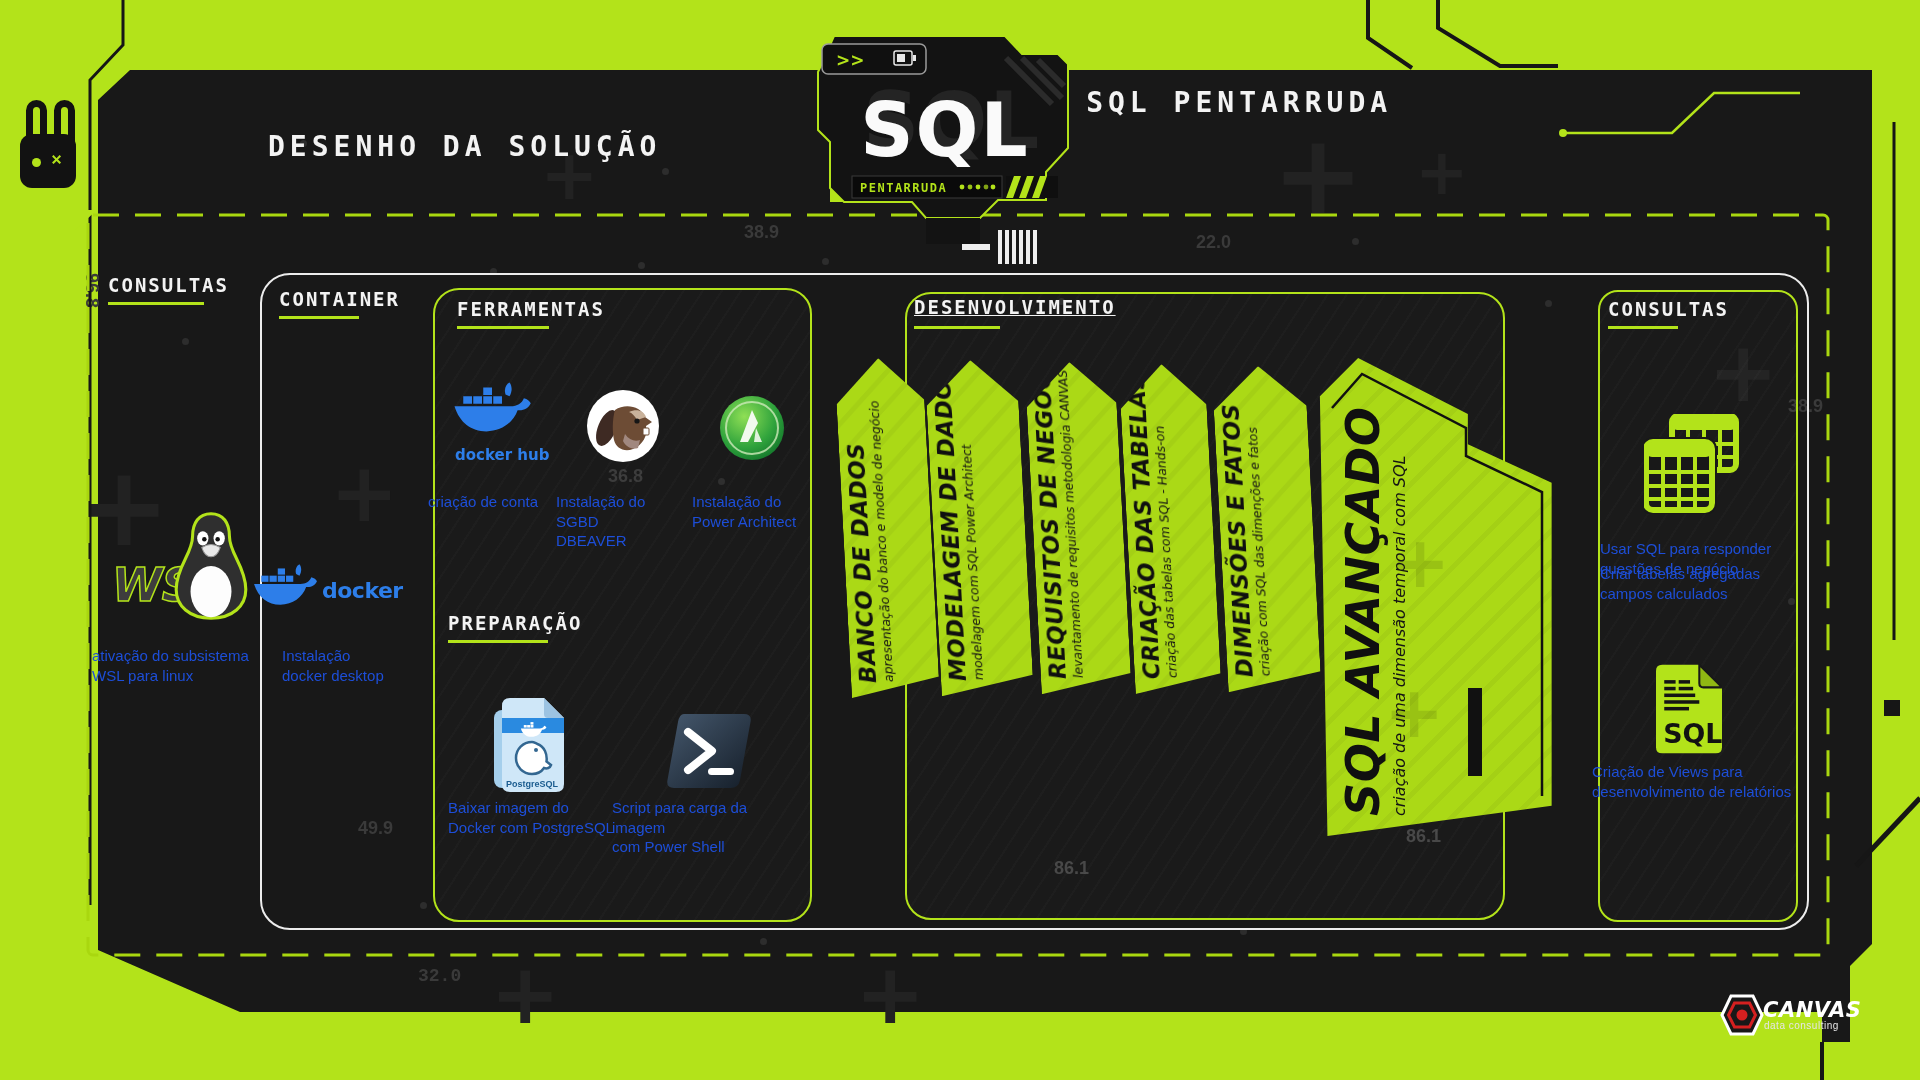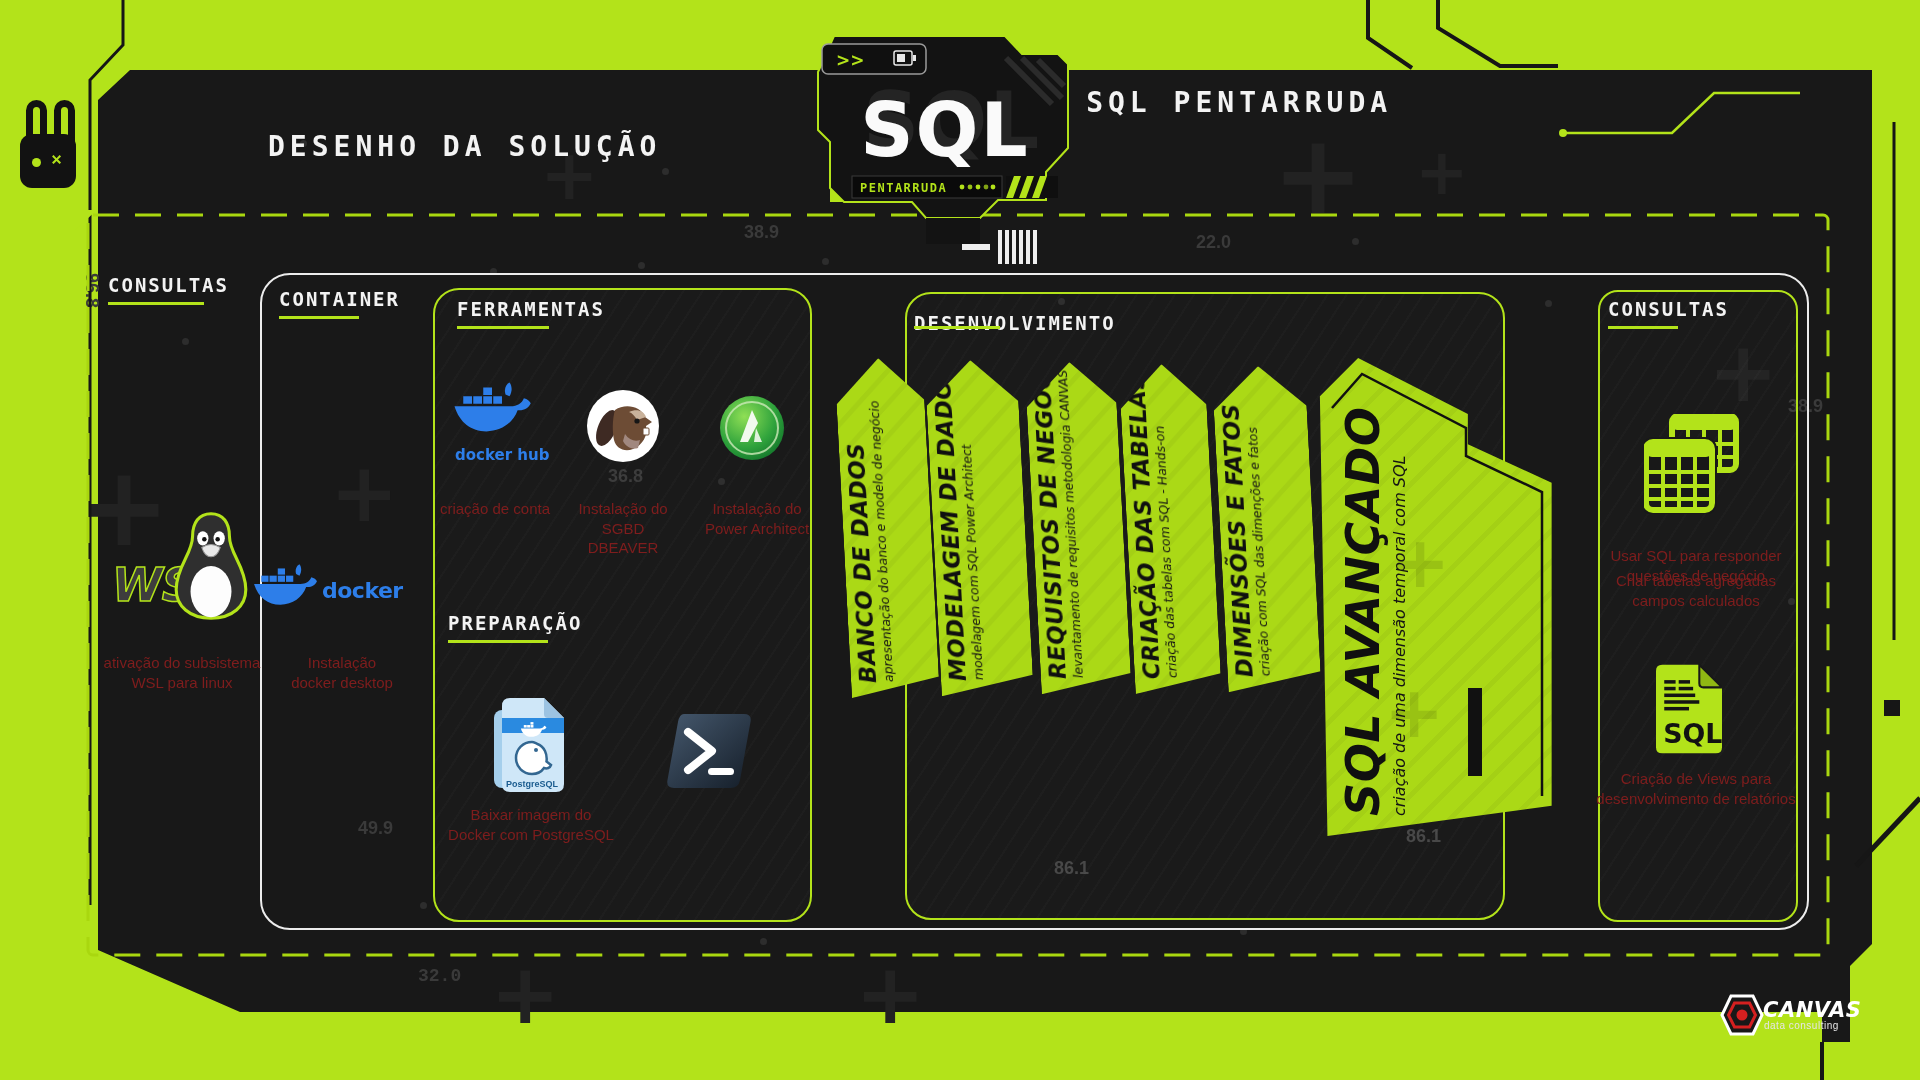--- a/index.html
+++ b/index.html
@@ -9,22 +9,22 @@
   
   #panel{position:absolute;inset:0;background:#181818;
     clip-path:polygon(130px 70px,1872px 70px,1872px 944px,1850px 966px,1850px 1042px,
                       1822px 1042px,1822px 1012px,240px 1012px,98px 950px,98px 100px);}
   
   .tech{position:absolute;font-family:"DejaVu Sans Mono",monospace;font-weight:700;
         color:#f3f3f3;letter-spacing:2px;white-space:nowrap;}
   .hdr{font-size:28px;letter-spacing:5px;}
   .lbl{font-size:19px;}
   .ul{position:absolute;height:3px;background:#b3e31a;}
-  .cap{position:absolute;color:#7f1d1d;font:15px/1.3 "Liberation Sans",sans-serif;
-       text-align:center;white-space:pre-line;margin-top:7px;}
+  .cap{position:absolute;color:#1d4ed8;font:15px/1.3 "Liberation Sans",sans-serif;
+       text-align:left;white-space:pre-line;}
   
   .whitebox{position:absolute;border:2px solid #ececec;border-radius:30px;}
   .greenbox{position:absolute;border:2px solid #b3e31a;border-radius:26px;
     background:rgba(255,255,255,0.012);}
   .hatch{position:absolute;inset:0;border-radius:24px;pointer-events:none;
     background:repeating-linear-gradient(123deg,rgba(255,255,255,0.02) 0 2px,transparent 2px 16px);}
   
   .bgnum{position:absolute;color:#3a3a3a;font:700 18px "Liberation Sans",sans-serif;}
   .bgnum.rot{transform:rotate(90deg);}
   .plus{position:absolute;color:#222;font:700 110px "DejaVu Sans",sans-serif;line-height:1;}
@@ -261,25 +261,27 @@
     <defs>
       <linearGradient id="ps" x1="0" y1="0" x2="1" y2="1">
         <stop offset="0" stop-color="#46596e"></stop>
           <stop offset="1" stop-color="#141d28"></stop>
       </linearGradient>
     </defs>
     <path d="M20,2 H80 q8,0 6.5,8 L76,68 q-1.5,8 -9.5,8 H10 q-8,0 -6.5,-8 L14,10 q1.5,-8 6,-8 z" fill="url(#ps)"></path>
     <path d="M24,20 L48,39 L24,58" fill="none" stroke="#fff" stroke-width="8" stroke-linecap="round" stroke-linejoin="round"></path>
     <rect x="44" y="56" width="26" height="7" rx="3.5" fill="#fff"></rect>
   </svg>
+  <div class="cap" style="left:612px;top:798px;width:190px;">Script para carga da imagem
+com Power Shell</div>
 
   <div class="greenbox" style="left:905px;top:292px;width:596px;height:624px;">
       <div class="hatch"></div>
     </div>
-  <div class="tech lbl" style="left:914px;top:312px;">DESENVOLVIMENTO</div>
+  <div class="tech lbl" style="left:914px;top:296px;text-decoration:underline;">DESENVOLVIMENTO</div>
   <div class="ul" style="left:914px;top:326px;width:86px;"></div>
 
   <div class="banner" id="banner1" style="left:843px;top:358px;width:88px;height:338px;transform:rotate(-3deg);">
     <div class="bshape">
         <div class="vtext">
       <span class="btitle">BANCO DE DADOS</span>
       <span class="bsub">apresentação do banco e modelo de negócio</span>
     </div>
       </div>
   </div>

